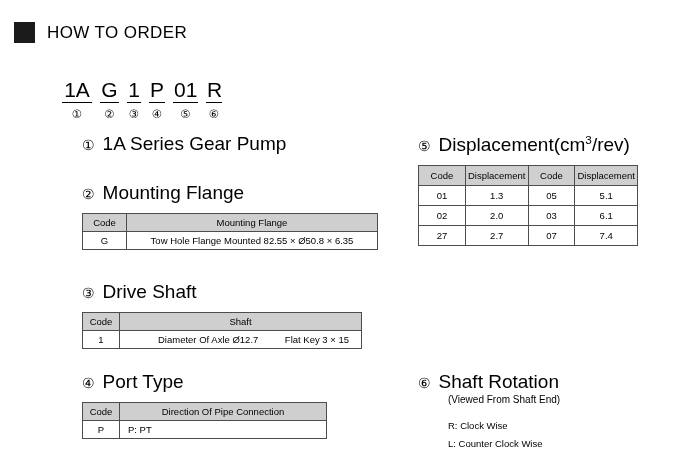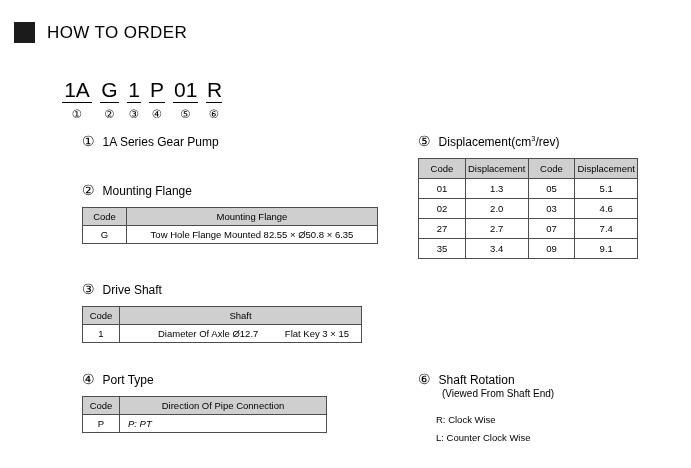--- a/index.html
+++ b/index.html
@@ -79,24 +79,24 @@
   .sec-head {
     display: flex;
     align-items: baseline;
     font-size: 15.5px;
     white-space: nowrap;
   }
   .sec-circle {
     font-size: 14px;
     margin-right: 8px;
   }
-  .sec-title { font-size: 12px; }
+  .sec-title { font-size: 19px; }
   .sec-sub {
     font-size: 10px;
-    margin-left: 24px;
+    margin-left: 30px;
     margin-top: 1px;
   }
   sup { font-size: 0.62em; }
 
   
   table {
     border-collapse: collapse;
     font-size: 9.5px;
     margin-top: 9px;
     border-radius: 8px;
@@ -105,21 +105,21 @@
     border: 1px solid #4d4d4d;
     padding: 3px 4px;
     font-weight: normal;
     text-align: center;
     vertical-align: middle;
   }
   thead td {
     background: #cfcfcf;
     font-size: 9.5px;
   }
-  .tbl-left { text-align: left; padding-left: 8px; font-style: italic; }
+  .tbl-left { text-align: left; padding-left: 8px; }
 
   
   .t2 { width: 296px; }
   .t2 .c-code { width: 44px; }
   .t3 { width: 280px; }
   .t3 .c-code { width: 37px; }
   .t4 { width: 245px; }
   .t4 .c-code { width: 37px; }
 
   .cell-pair {
@@ -128,21 +128,21 @@
     padding: 0 8px 0 10px;
   }
   .cell-pair span { white-space: nowrap; padding-left: 24px; }
 
   
   .t5 { width: 220px; }
   .t5 td { width: 25%; padding: 4px 2px; }
 
   .notes {
     margin-top: 12px;
-    margin-left: 18px;
+    margin-left: 30px;
     font-size: 9.5px;
     line-height: 1.9;
   }
 </style>
 </head>
 <body>
 
 <div class="title-row">
   <div class="title-square"></div>
   <div class="title-text">HOW TO ORDER</div>
@@ -260,34 +260,28 @@
       <tr>
         <td>01</td>
         <td>1.3</td>
         <td>05</td>
         <td>5.1</td>
       </tr>
       <tr>
         <td>02</td>
         <td>2.0</td>
         <td>03</td>
-        <td>4.6</td>
+        <td>6.1</td>
       </tr>
       <tr>
         <td>27</td>
         <td>2.7</td>
         <td>07</td>
         <td>7.4</td>
       </tr>
-      <tr>
-        <td>35</td>
-        <td>3.4</td>
-        <td>09</td>
-        <td>9.1</td>
-      </tr>
     </tbody>
   </table>
 </div>
 
 <div class="section" style="left:418px; top:371px;">
   <div class="sec-head">
     <span class="sec-circle">⑥</span>
     <span class="sec-title">Shaft Rotation</span>
   </div>
   <div class="sec-sub">(Viewed From Shaft End)</div>

